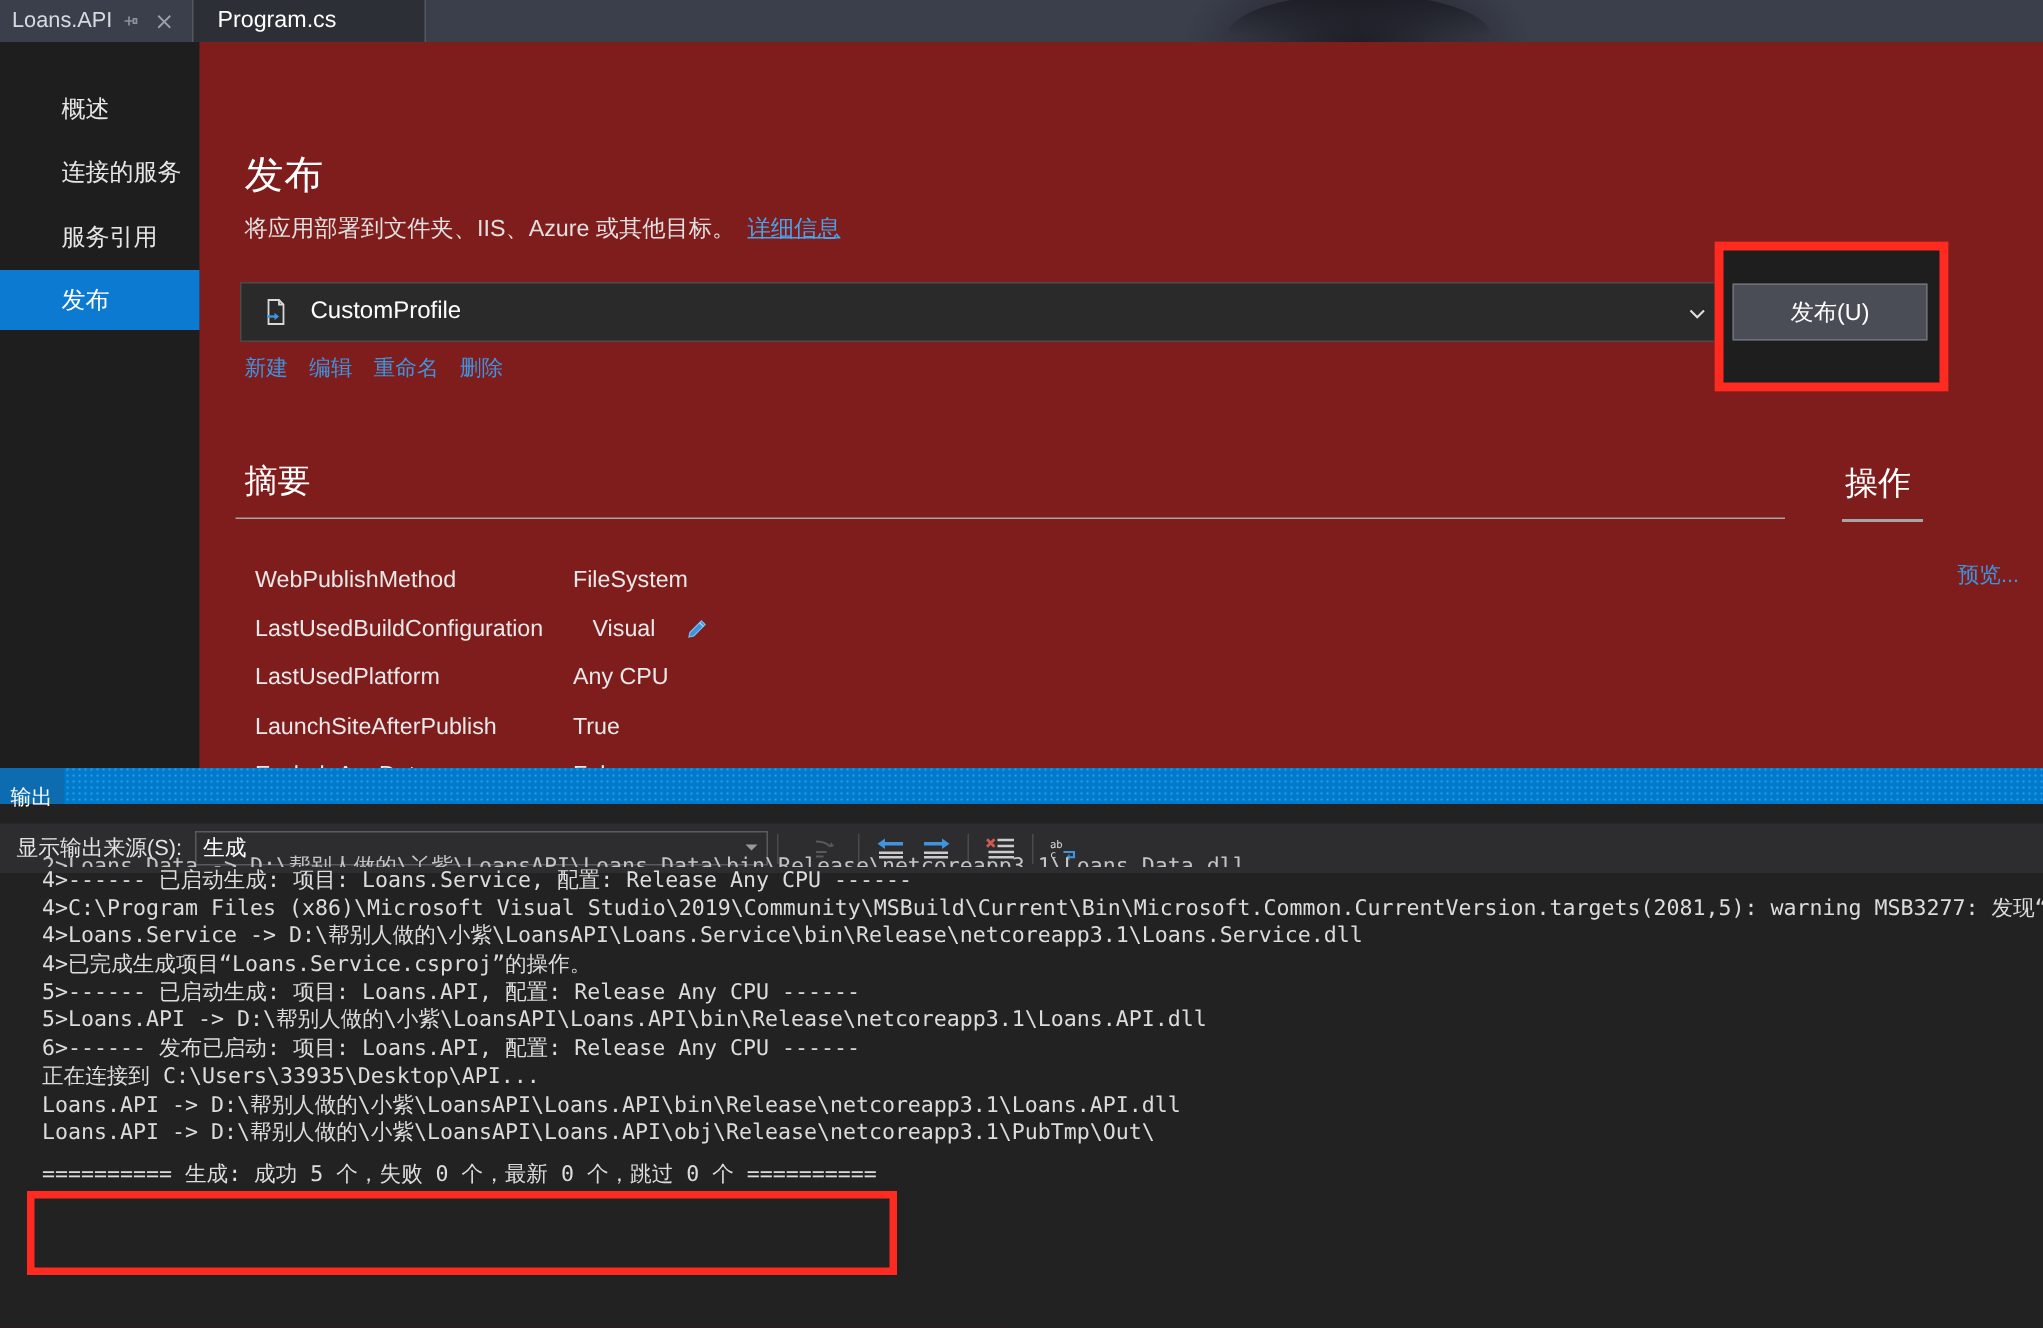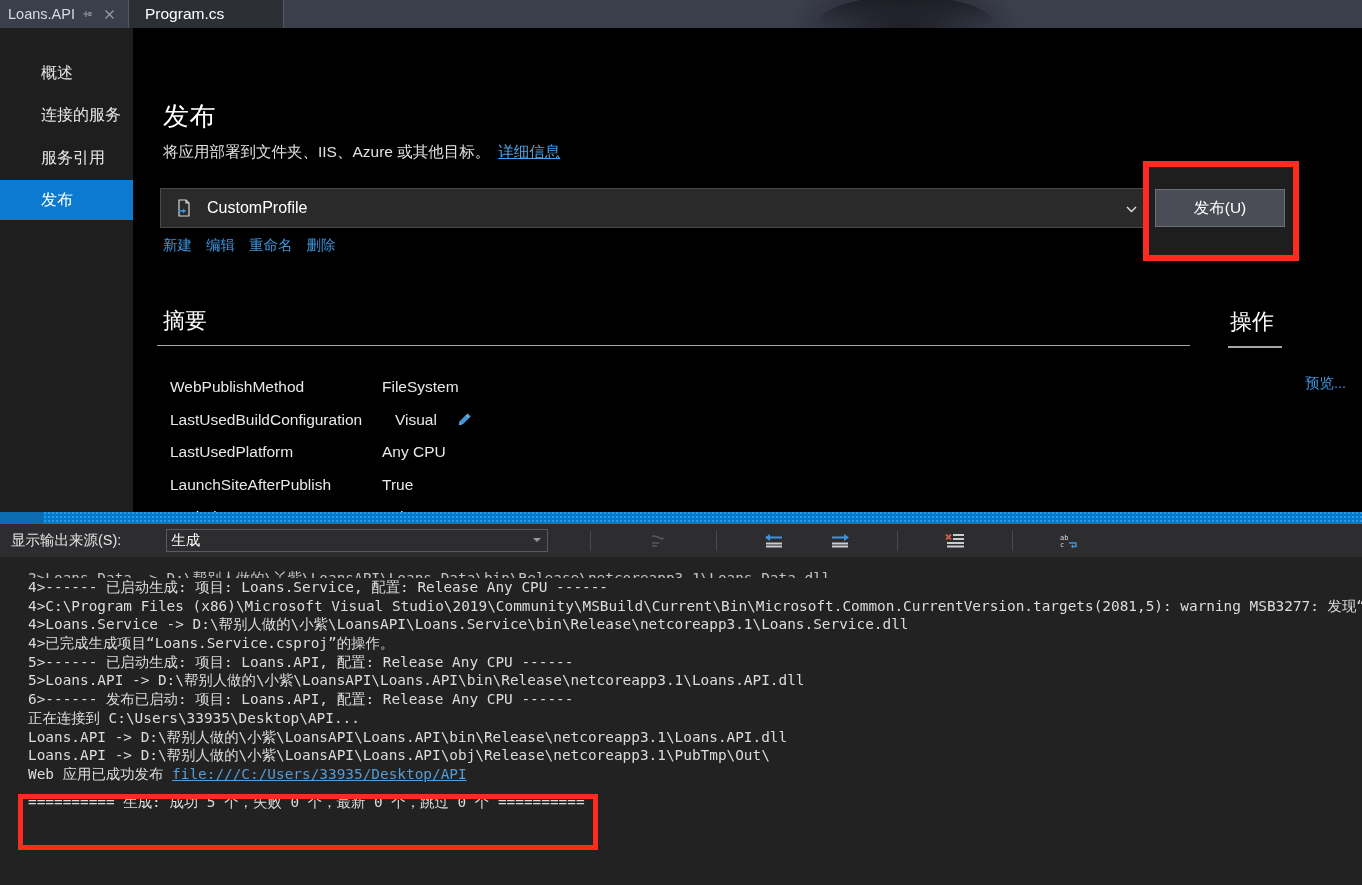--- a/index.html
+++ b/index.html
@@ -64,21 +64,21 @@
     border-right: 1px solid #54585f;
     padding-left: 16px;
     color: #ffffff;
     font-size: 15.5px;
   }
 
   
   .workarea {
     position: absolute; left: 0; top: 28px;
     width: 1362px; height: 484px;
-    background: #000000;
+    background: #7f1d1d;
   }
 
   
   .nav {
     position: absolute; left: 0; top: 0;
     width: 133px; height: 484px;
     background: #1e1e1e;
   }
   .nav-item {
     position: absolute; left: 0;
@@ -217,24 +217,24 @@
     background: #0d6cb0;
   }
   .output-dots {
     flex: 1; height: 24px;
     background-image: radial-gradient(#5cb3ec 0.8px, transparent 0.9px);
     background-size: 4px 4px;
     background-position: 0 3px;
     opacity: .55;
   }
   .output-toolbar {
-    position: absolute; left: 0; top: 12px;
+    position: absolute; left: 0; top: 37px;
     width: 1362px; height: 33px;
     background: #2d2d30;
-    display: flex; align-items: center; gap: 36px;
+    display: flex; align-items: center;
   }
   .out-label {
     margin-left: 11px;
     color: #e3e3e3; font-size: 14.5px;
     white-space: nowrap;
   }
   .out-select {
     margin-left: 9px;
     width: 382px; height: 23px;
     background: #2d2d30;
@@ -475,21 +475,20 @@
       <div class="out-line">4&gt;------ 已启动生成: 项目: Loans.Service, 配置: Release Any CPU ------</div>
       <div class="out-line">4&gt;C:\Program Files (x86)\Microsoft Visual Studio\2019\Community\MSBuild\Current\Bin\Microsoft.Common.CurrentVersion.targets(2081,5): warning MSB3277: 发现“Microsoft.En</div>
       <div class="out-line">4&gt;Loans.Service -&gt; D:\帮别人做的\小紫\LoansAPI\Loans.Service\bin\Release\netcoreapp3.1\Loans.Service.dll</div>
       <div class="out-line">4&gt;已完成生成项目“Loans.Service.csproj”的操作。</div>
       <div class="out-line">5&gt;------ 已启动生成: 项目: Loans.API, 配置: Release Any CPU ------</div>
       <div class="out-line">5&gt;Loans.API -&gt; D:\帮别人做的\小紫\LoansAPI\Loans.API\bin\Release\netcoreapp3.1\Loans.API.dll</div>
       <div class="out-line">6&gt;------ 发布已启动: 项目: Loans.API, 配置: Release Any CPU ------</div>
       <div class="out-line">正在连接到 C:\Users\33935\Desktop\API...</div>
       <div class="out-line">Loans.API -&gt; D:\帮别人做的\小紫\LoansAPI\Loans.API\bin\Release\netcoreapp3.1\Loans.API.dll</div>
       <div class="out-line">Loans.API -&gt; D:\帮别人做的\小紫\LoansAPI\Loans.API\obj\Release\netcoreapp3.1\PubTmp\Out\</div>
-      <div class="out-line"><span>Web 应用已成功发布 </span><a class="out-link" href="#">file:///C:/Users/33935/Desktop/API</a></div>
       <div class="out-line" style="height:9px"></div>
       <div class="out-line">========== 生成: 成功 5 个，失败 0 个，最新 0 个，跳过 0 个 ==========</div>
     </div>
 
   </div>
 
   <div class="output-highlight"></div>
 
 </div>
 

